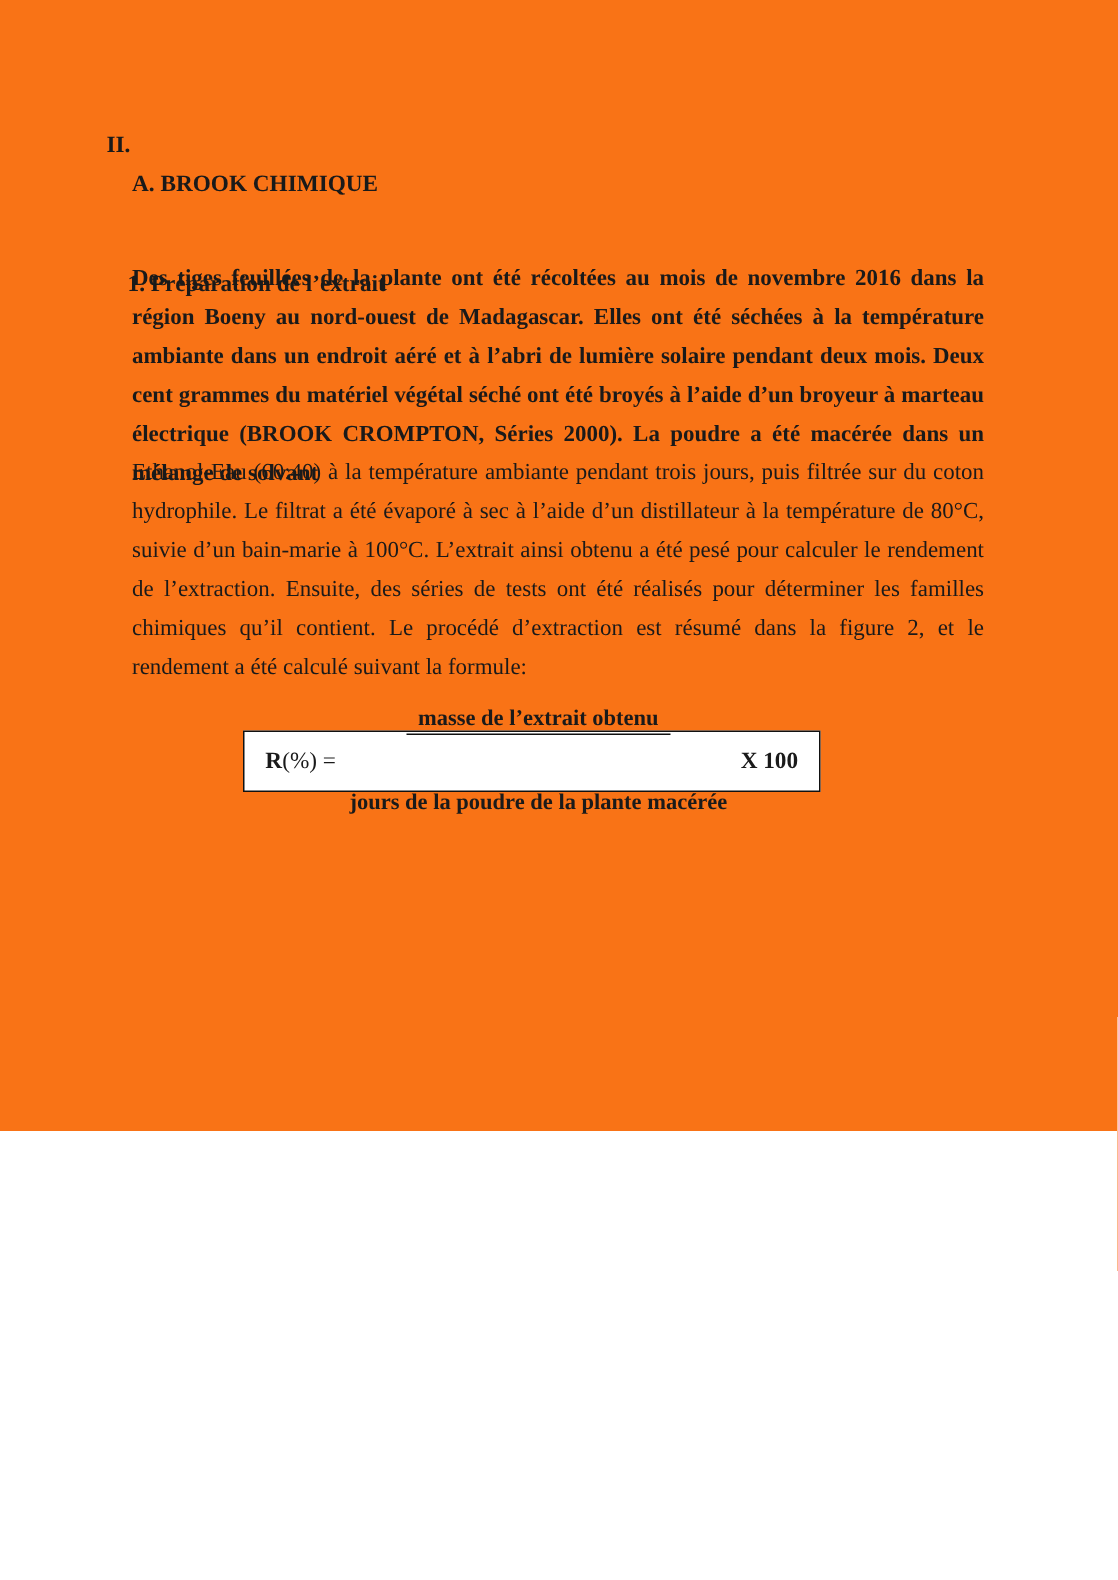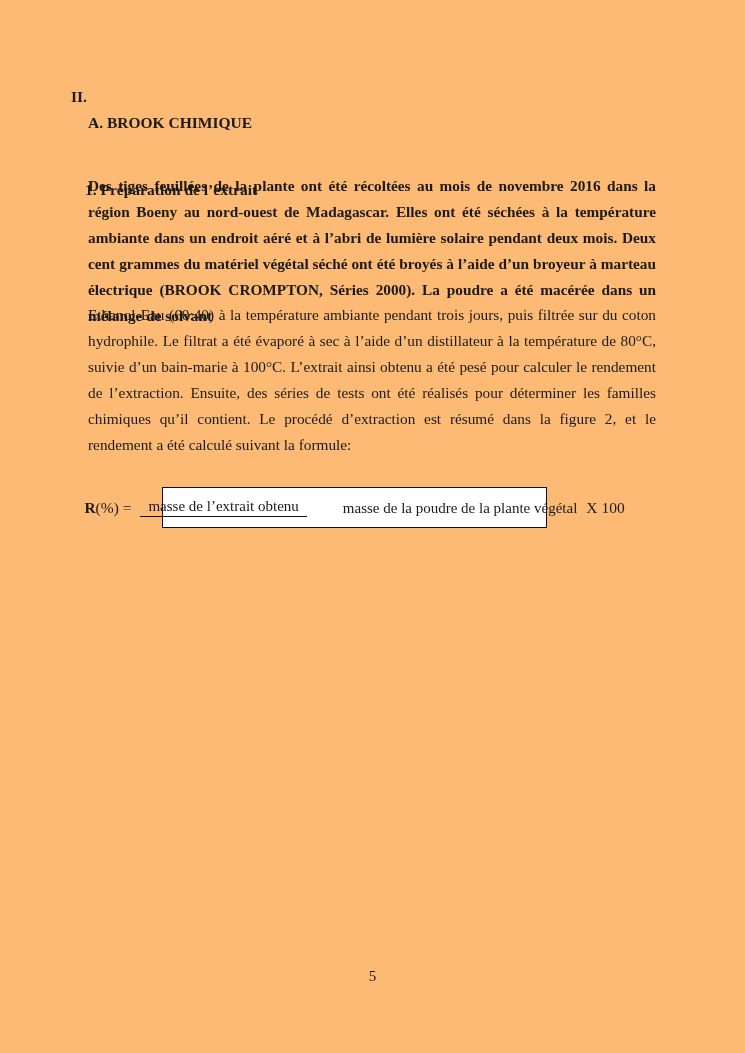--- a/index.html
+++ b/index.html
@@ -3,22 +3,22 @@
 <meta charset="utf-8">
 <style>
   html, body {
     margin: 0;
     padding: 0;
     background: #ffffff;
   }
   .page {
     position: relative;
     width: 745px;
-    height: 1053px;
-    background: #fdba74;
+    height: 754px;
+    background: #f97316;
     font-family: "Liberation Serif", "DejaVu Serif", serif;
     color: #1a1a1a;
     overflow: hidden;
   }
   .heading {
     font-weight: 700;
     font-size: 15.5px;
     white-space: nowrap;
   }
   .heading-section {
@@ -64,36 +64,37 @@
     gap: 9px;
     background: #ffffff;
   }
   .f-lhs {
     font-size: 15.5px;
     white-space: nowrap;
   }
   .f-symbol { font-weight: 700; }
   .frac {
     display: inline-flex;
+    flex-direction: column;
     align-items: center;
-    font-weight: 400;
+    font-weight: 700;
     font-size: 15px;
     line-height: 17px;
     white-space: nowrap;
     gap: 36px;
   }
   .frac .num {
     border-bottom: 1.5px solid #111111;
     padding: 0 8px 1px 8px;
   }
   .frac .den {
     padding-top: 1px;
   }
   .f-mult {
-    font-weight: 400;
+    font-weight: 700;
     font-size: 15.5px;
     white-space: nowrap;
   }
   .page-number {
     position: absolute;
     top: 968px;
     left: 0;
     width: 745px;
     text-align: center;
     font-size: 15px;
@@ -113,20 +114,20 @@
   <div class="heading heading-b">1. Préparation de l’extrait</div>
 
   <p class="body-para para-1">Des tiges feuillées de la plante ont été récoltées au mois de novembre 2016 dans la région Boeny au nord-ouest de Madagascar. Elles ont été séchées à la température ambiante dans un endroit aéré et à l’abri de lumière solaire pendant deux mois. Deux cent grammes du matériel végétal séché ont été broyés à l’aide d’un broyeur à marteau électrique (BROOK CROMPTON, Séries 2000). La poudre a été macérée dans un mélange de solvant</p>
 
   <p class="body-para para-2">Ethanol-Eau (60:40) à la température ambiante pendant trois jours, puis filtrée sur du coton hydrophile. Le filtrat a été évaporé à sec à l’aide d’un distillateur à la température de 80°C, suivie d’un bain-marie à 100°C. L’extrait ainsi obtenu a été pesé pour calculer le rendement de l’extraction. Ensuite, des séries de tests ont été réalisés pour déterminer les familles chimiques qu’il contient. Le procédé d’extraction est résumé dans la figure 2, et le rendement a été calculé suivant la formule:</p>
 
   <div class="formula-box">
     <span class="f-lhs"><b class="f-symbol">R</b><span>(%) =</span></span>
     <span class="frac">
       <span class="num">masse de l’extrait obtenu</span>
-      <span class="den">masse de la poudre de la plante végétal</span>
+      <span class="den">jours de la poudre de la plante macérée</span>
     </span>
     <span class="f-mult">X 100</span>
   </div>
 
   <div class="page-number">5</div>
 
 </div>
 
 </body></html>

